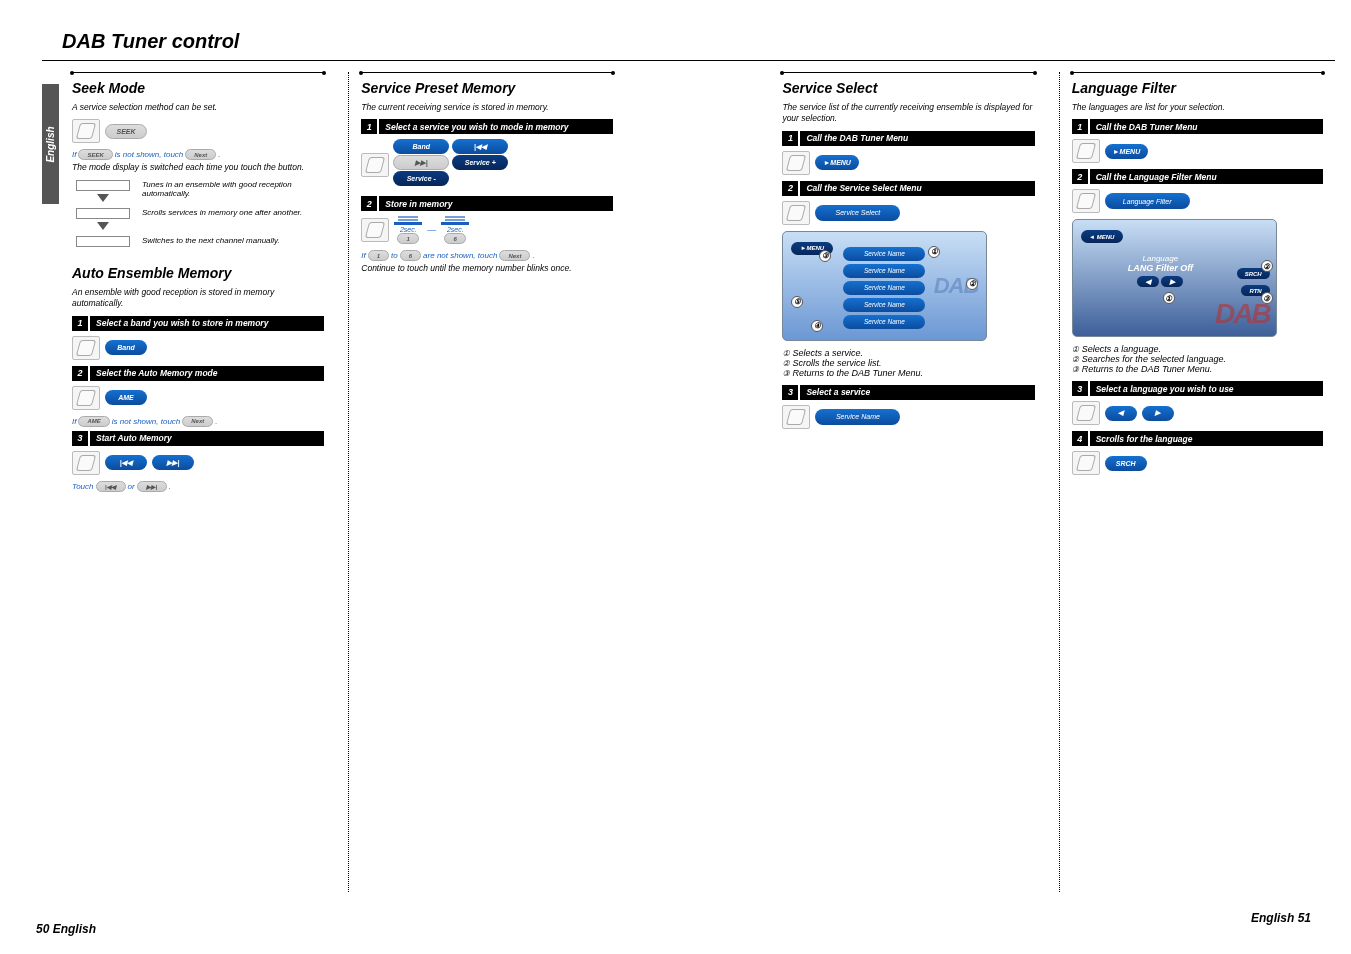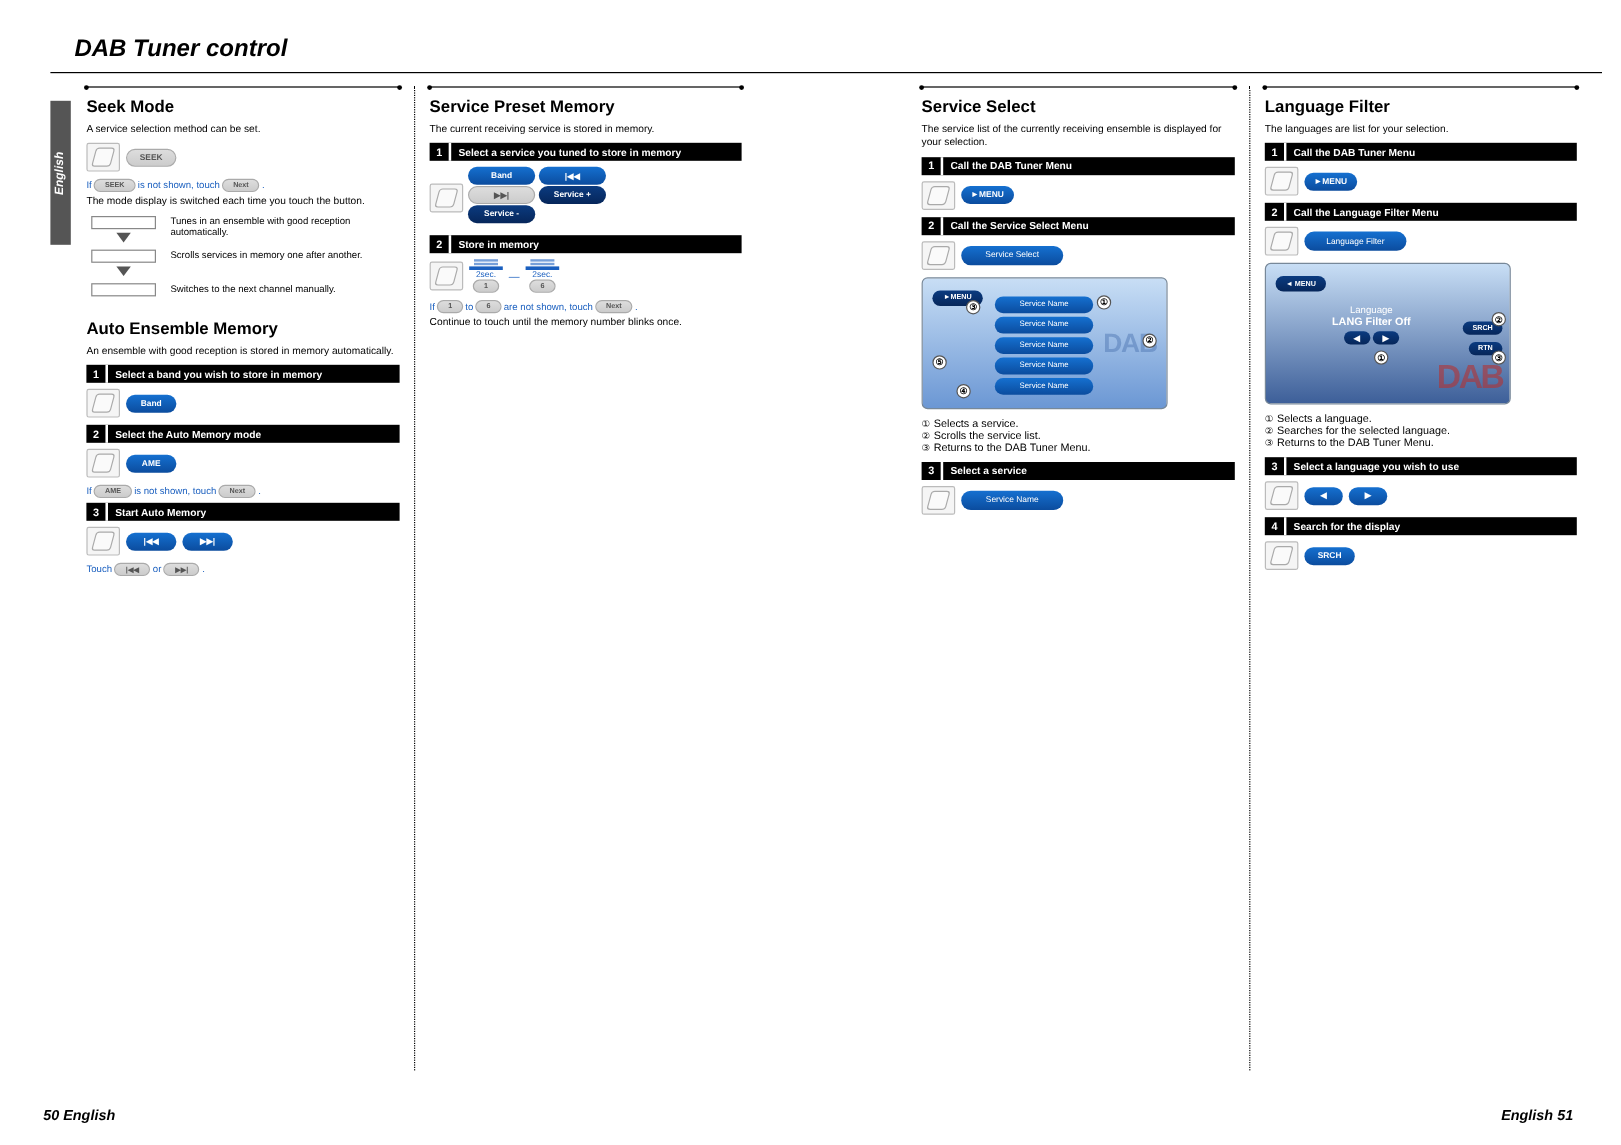--- a/index.html
+++ b/index.html
@@ -2,21 +2,21 @@
 <html><head>
 <meta charset="utf-8">
 <style>
   * { box-sizing: border-box; margin: 0; padding: 0; }
   body { font-family: Arial, Helvetica, sans-serif; font-size: 9px; color: #000; background: #fff; }
   .page { position: relative; width: 1351px; height: 954px; padding: 30px 16px 18px 42px; }
   .title { font-size: 20px; font-weight: bold; font-style: italic; margin-bottom: 7px; margin-left: 20px; }
   .hr-top { border: none; border-top: 1.5px solid #000; margin-left: 0; margin-bottom: 11px; }
   .side-tab { position: absolute; left: 42px; top: 84px; width: 17px; height: 120px; background: #555; color: #fff; display: flex; align-items: center; justify-content: center; }
   .side-tab span { transform: rotate(-90deg); font-size: 10px; font-style: italic; font-weight: bold; white-space: nowrap; }
-  .content { display: flex; gap: 0; margin-left: 18px; height: 820px; }
+  .content { display: flex; gap: 12px; margin-left: 18px; height: 820px; font-style: italic; }
   .column { width: 285px; padding: 0 12px; }
   .col-border { border-left: 1.5px dotted #000; }
   .spacer-col { width: 126px; }
   .box-top { border-top: 1.5px solid #000; position: relative; }
   .box-top::before, .box-top::after { content: ''; position: absolute; width: 4px; height: 4px; border-radius: 50%; background: #000; top: -2.5px; }
   .box-top::before { left: -2px; }
   .box-top::after { right: -2px; }
   h2 { font-size: 14px; font-weight: bold; margin: 7px 0 6px 0; }
   p, .desc { font-size: 8.5px; line-height: 1.35; margin-bottom: 6px; }
   .touch-row { display: flex; align-items: center; gap: 5px; margin-bottom: 6px; }
@@ -31,21 +31,21 @@
   .step-num { background: #000; color: #fff; width: 16px; display: flex; align-items: center; justify-content: center; font-size: 9px; font-weight: bold; }
   .step-title { background: #000; color: #fff; flex: 1; font-size: 8.5px; font-weight: bold; padding: 2.5px 6px; border-left: 2px solid #fff; }
   .note-blue { color: #1a5fbf; font-size: 8px; display: flex; align-items:center; flex-wrap:wrap; gap:2px; margin-bottom: 2px; text-align: center;}
   .descriptor-row { display:flex; gap:8px; align-items:flex-start; margin-bottom:6px;}
   .mode-box { width:62px; display:flex; flex-direction:column; align-items:center;}
   .mode-box .sel { width:54px; height:11px; border:1px solid #888;}
   .mode-box .tri { width:0; height:0; border-left:6px solid transparent; border-right:6px solid transparent; border-top:8px solid #555; margin-top:3px;}
   .mode-text { font-size:8px; flex:1;}
   .sub-h { font-size:14px; font-weight:bold; margin-top:18px; margin-bottom:6px;}
   .footer-l { position:absolute; left:36px; bottom:18px; font-size:12px; font-style:italic; font-weight:bold;}
-  .footer-r { position:absolute; right:40px; bottom:18px; font-size:12px; font-style:italic; font-weight:bold;}
+  .footer-r { position:absolute; right:40px; bottom:29px; font-size:12px; font-style:italic; font-weight:bold;}
   .circnum { display:inline-block; font-size:8px; margin-right:3px;}
   .flex-row{display:flex;align-items:center;gap:4px;margin-bottom:5px;}
   .screenshot-box{ width:205px; height:110px; border-radius:5px; background:linear-gradient(#c8def5,#6b97d4); border:1px solid #789; position:relative; margin-bottom:7px;}
   .screenshot-inner-list{ position:absolute; left:60px; top:15px; display:flex; flex-direction:column; gap:3px;}
   .svc-pill{ width:82px; height:14px; border-radius:8px; background:linear-gradient(#1570d0,#0b4c9e); color:#fff; font-size:6.5px; display:flex; align-items:center; justify-content:center;}
   .dab-text{position:absolute; right:8px; top:50%; transform:translateY(-50%); font-size:22px; color:rgba(80,120,180,0.5); font-weight:bold; letter-spacing:-1px;}
   .menu-badge{ position:absolute; left:8px; top:10px; }
   .memory-row{display:flex; align-items:center; gap:5px; margin-bottom:6px;}
   .mem-stack{display:flex; flex-direction:column; align-items:center; font-size:7px; color:#1a5fbf;}
   .mem-bar{width:28px; height:3px; background:#1a5fbf; margin-bottom:1px;}
@@ -155,21 +155,21 @@
       </div>
     </div>
 
     <div class="column col-border">
       <div class="box-top"></div>
       <h2>Service Preset Memory</h2>
       <p>The current receiving service is stored in memory.</p>
 
       <div class="step">
           <div class="step-num">1</div>
-          <div class="step-title">Select a service you tuned to store in memory</div>
+          <div class="step-title">Select a service you wish to mode in memory</div>
         </div>
       <div class="flex-row">
         <div class="touch-icon"></div>
         <div class="preset-cluster">
           <span class="pill pill-blue">Band</span>
           <span class="pill pill-blue">|◀◀</span>
           <span class="pill pill-gray">▶▶|</span>
           <span class="pill pill-dblue">Service +</span>
           <span class="pill pill-dblue">Service -</span>
         </div>
@@ -315,21 +315,21 @@
           <div class="step-title">Select a language you wish to use</div>
         </div>
       <div class="touch-row">
         <div class="touch-icon"></div>
         <span class="pill pill-blue" style="min-width:32px;">◀</span>
         <span class="pill pill-blue" style="min-width:32px;">▶</span>
       </div>
 
       <div class="step">
           <div class="step-num">4</div>
-          <div class="step-title">Search for the display</div>
+          <div class="step-title">Scrolls for the language</div>
         </div>
       <div class="touch-row">
         <div class="touch-icon"></div>
         <span class="pill pill-blue">SRCH</span>
       </div>
     </div>
 
   </div>
 
   <div class="footer-l">50 English</div>

